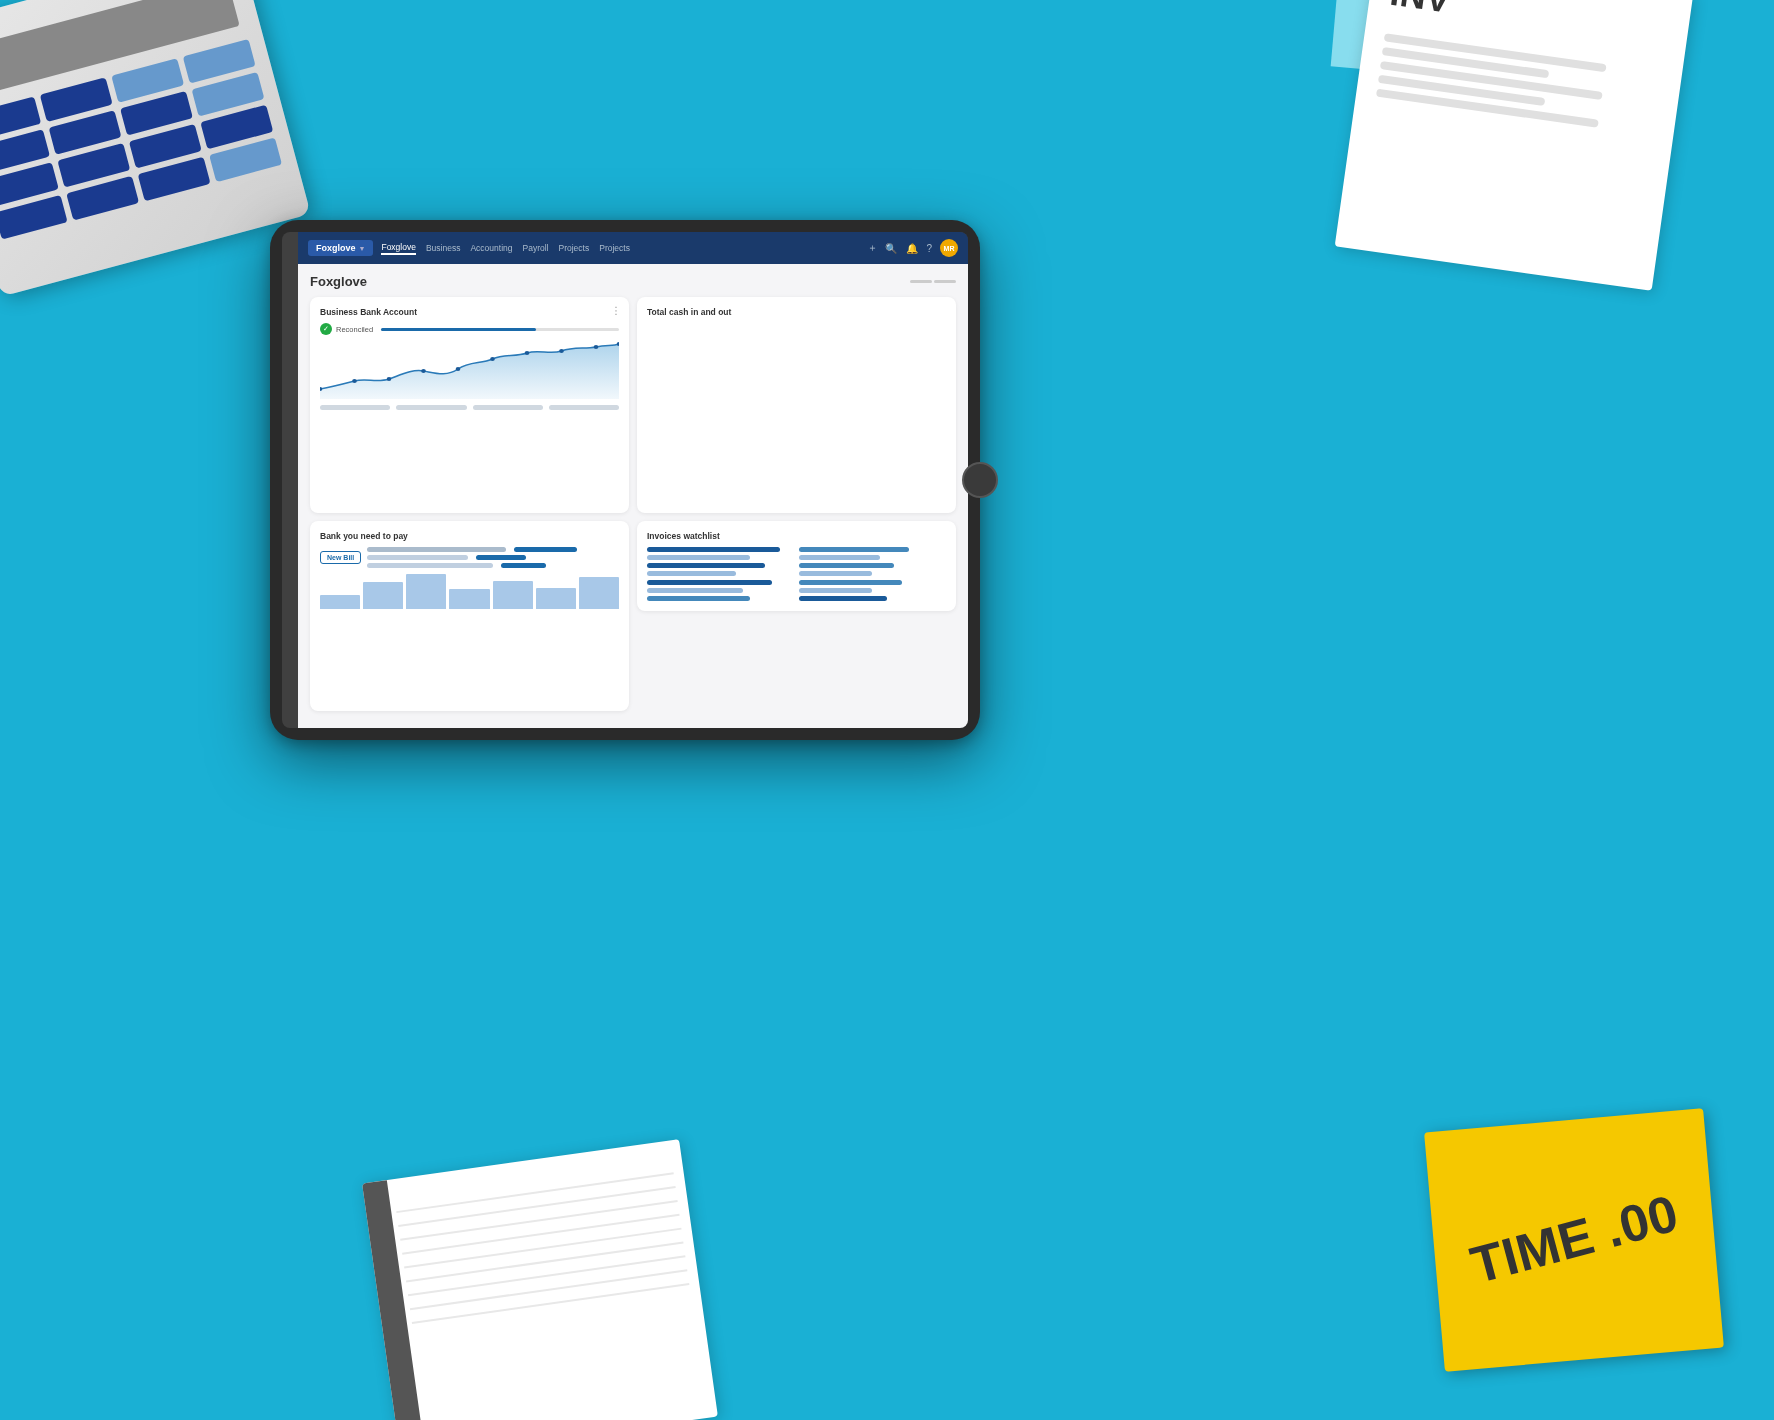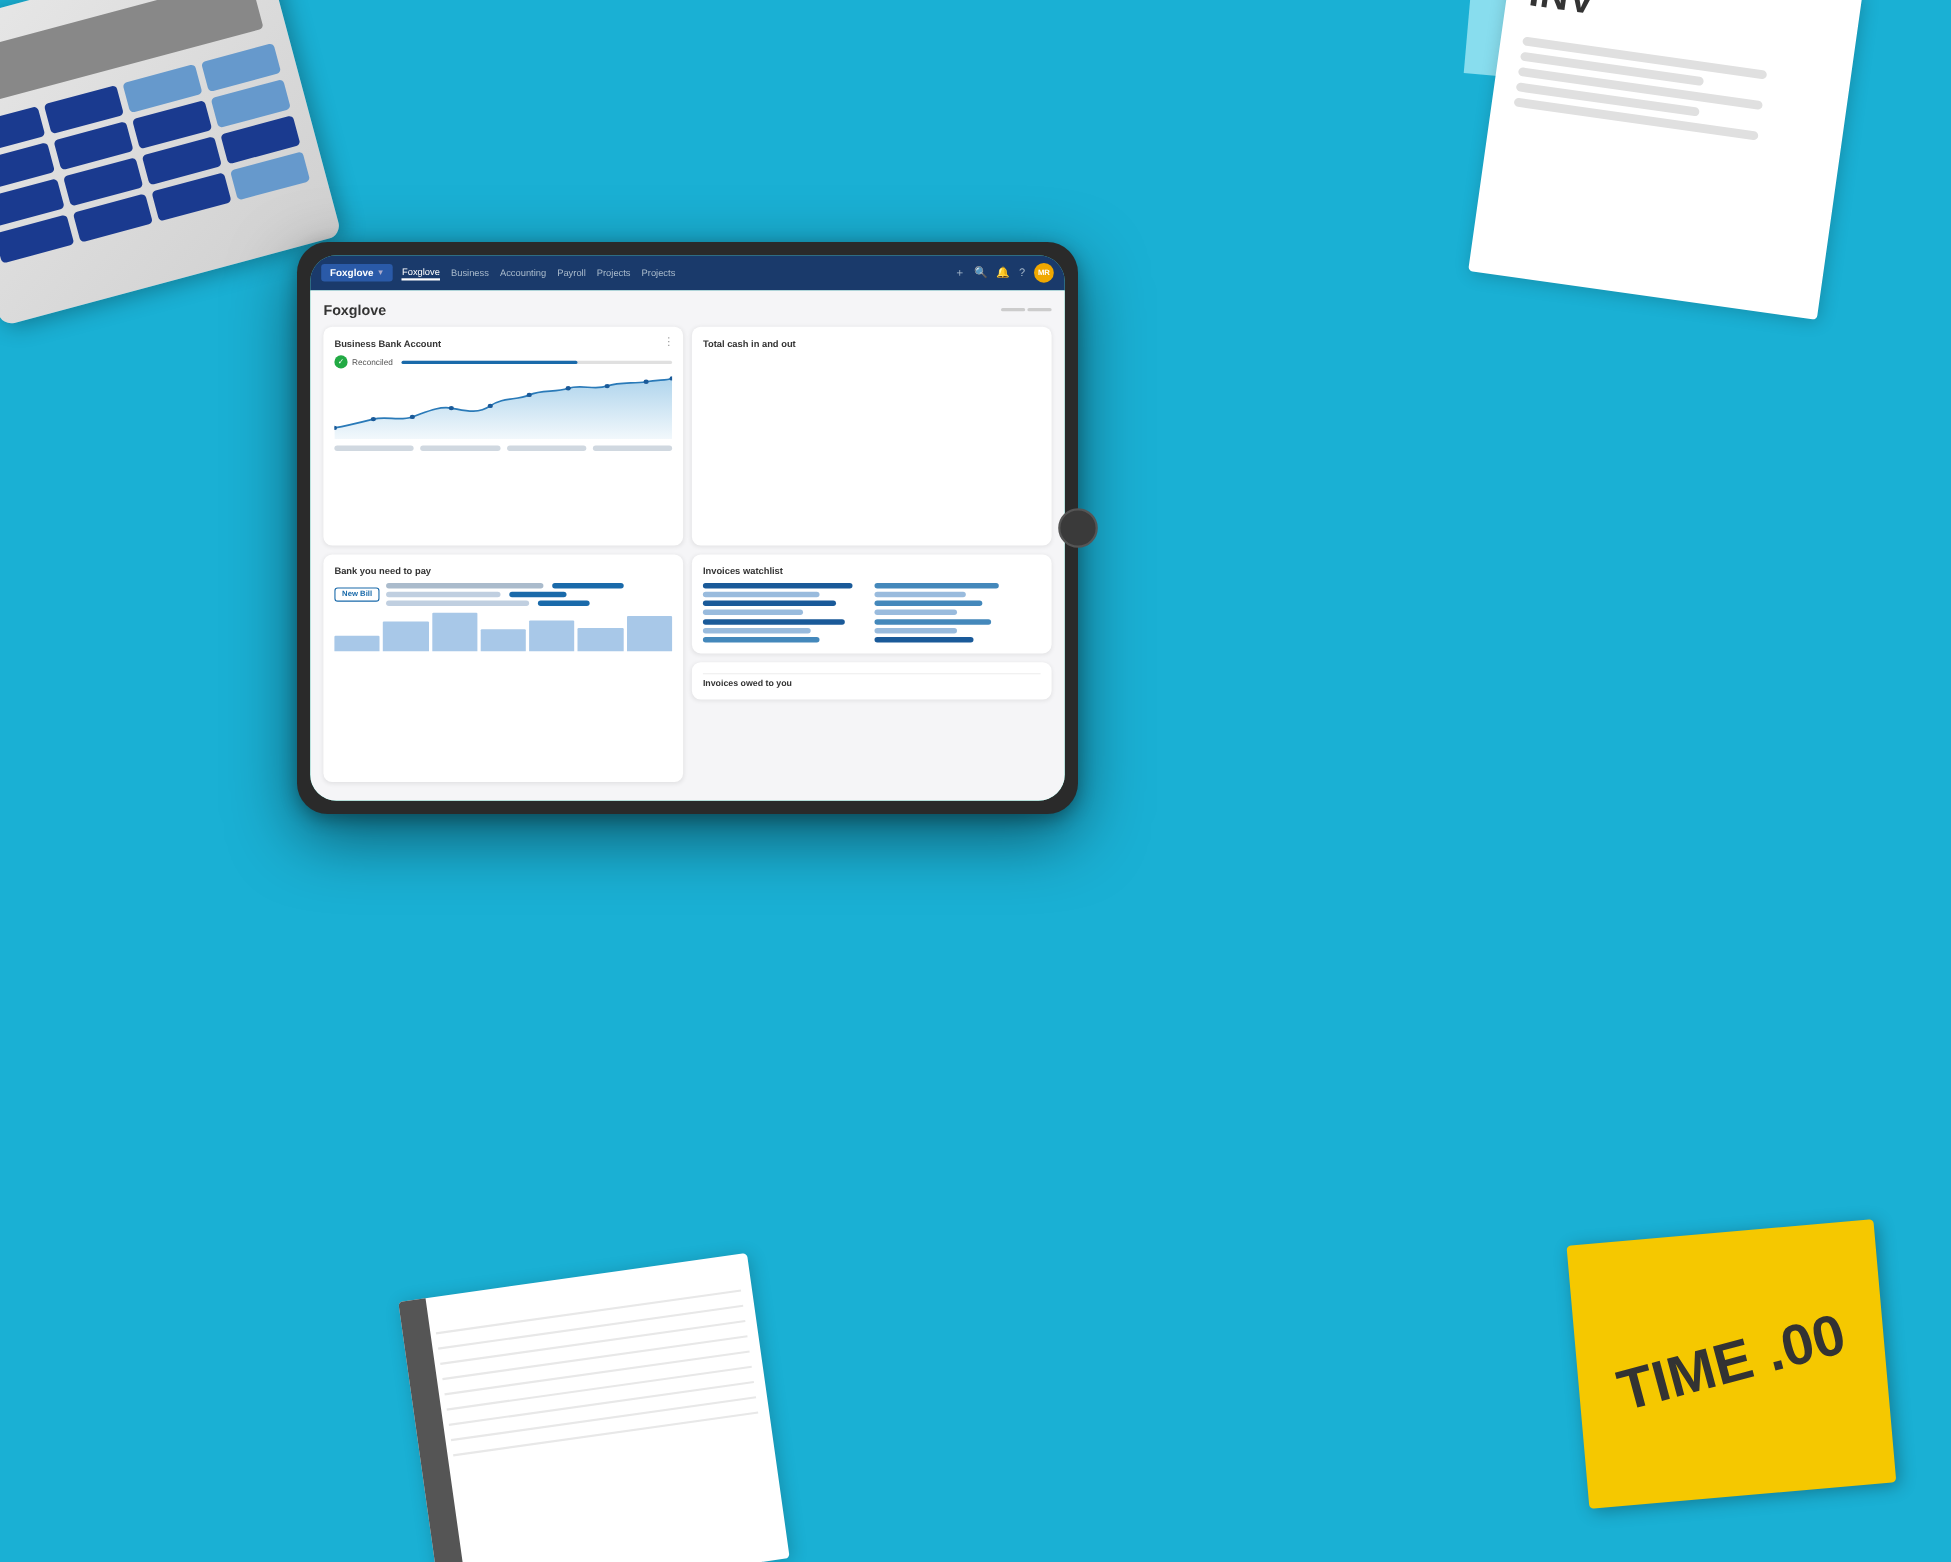--- a/index.html
+++ b/index.html
@@ -169,24 +169,25 @@
       background: #2a2a2a;
       border-radius: 28px;
       padding: 12px;
       box-shadow: 0 20px 60px rgba(0,0,0,0.5), 0 4px 15px rgba(0,0,0,0.3);
       position: relative;
     }
 
     .ipad-screen {
       width: 100%;
       height: 100%;
-      background: #5eead4;
-      border-radius: 24px;
+      background: #404040;
+      border-radius: 8px;
       overflow: hidden;
       position: relative;
+      padding-left: 16px;
     }
 
     
     .ipad-home {
       position: absolute;
       right: -18px;
       top: 50%;
       transform: translateY(-50%);
       width: 36px;
       height: 36px;
@@ -733,23 +734,20 @@
                   <div class="wl-line light" style="width:65%"></div>
                   <div class="wl-line medium" style="width:70%"></div>
                 </div>
                 <div class="watchlist-item">
                   <div class="wl-line medium" style="width:70%"></div>
                   <div class="wl-line light" style="width:50%"></div>
                   <div class="wl-line" style="width:60%"></div>
                 </div>
               </div>
             </div>
-            <div class="widget">
-              <div class="invoices-label">Invoices owed to you</div>
-            </div>
           </div>
 
         </div>
       </div>
     </div>
     <div class="ipad-home"></div>
   </div>
 </div>
 
 </body></html>

